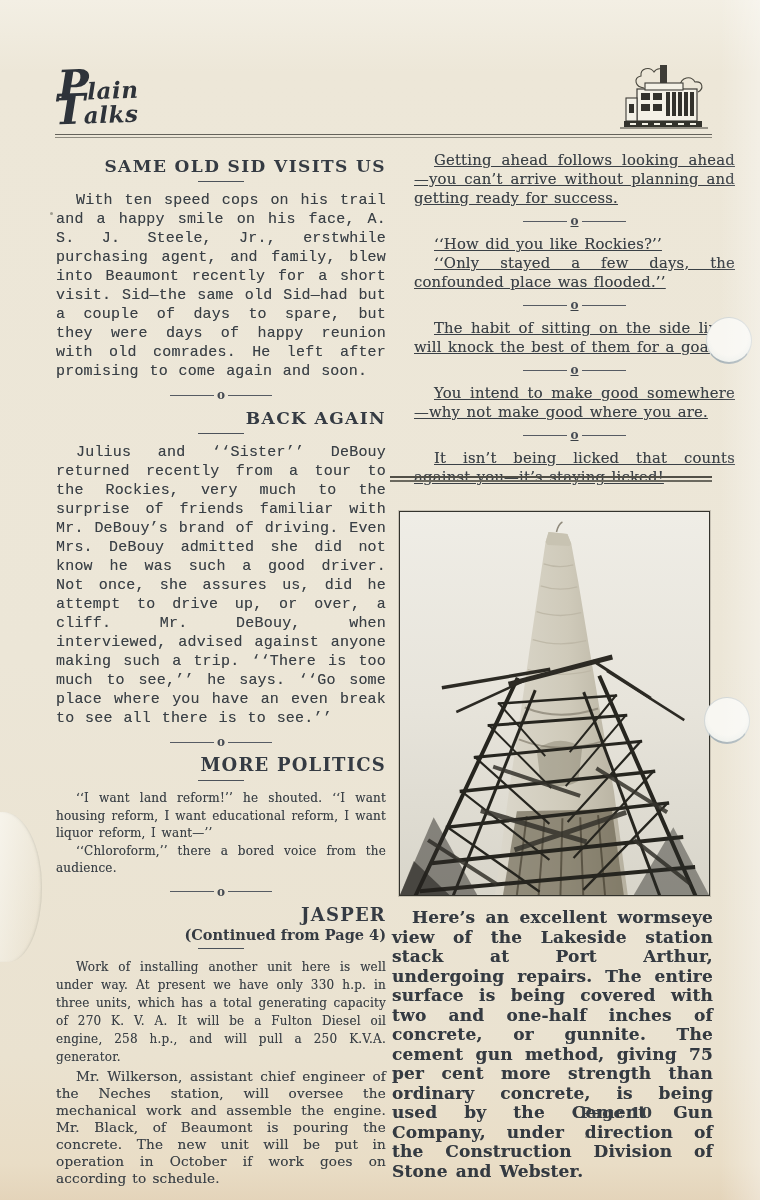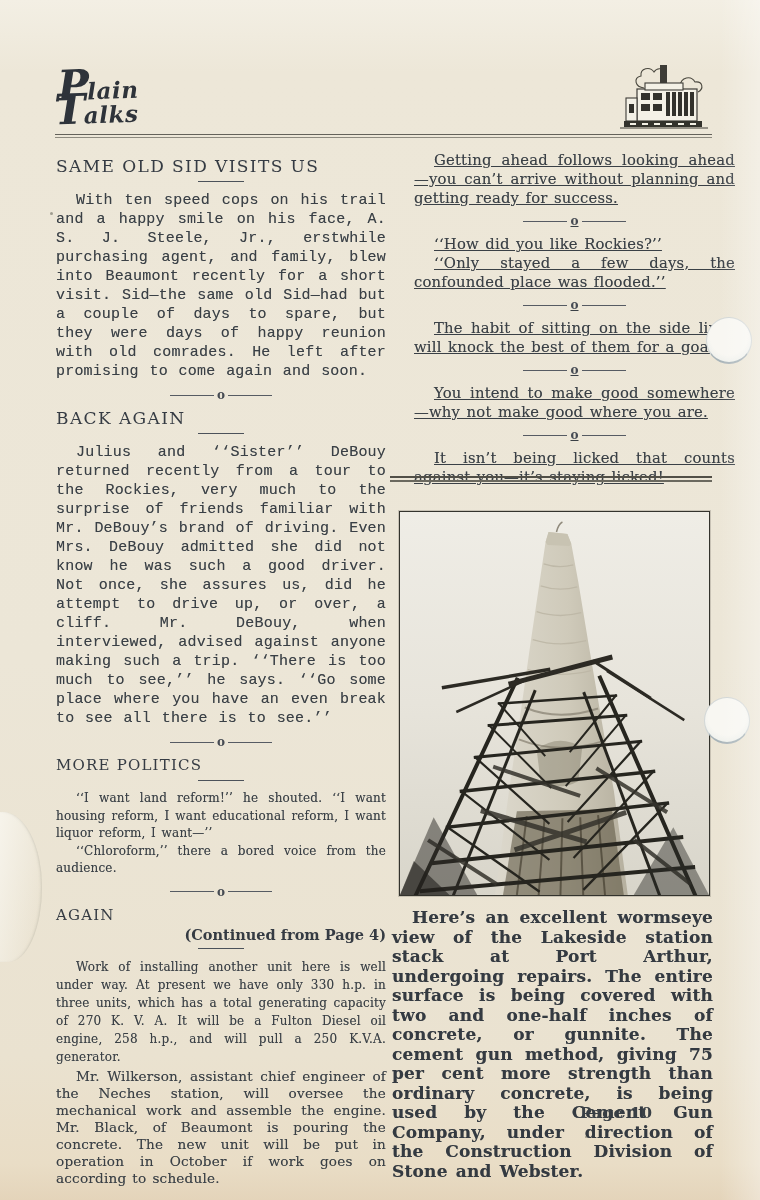--- a/index.html
+++ b/index.html
@@ -21,23 +21,23 @@
   .logo-line::first-letter{font-size:42px;letter-spacing:-2px;}
   .logo-line.l2{margin-top:-7px;margin-left:-4px;}
   .masthead-art{position:absolute;left:616px;top:62px;width:96px;height:72px;}
   .header-rule{position:absolute;left:55px;top:134px;width:657px;height:2px;
     border-top:1.5px solid #64625a;border-bottom:1.5px solid #8e8b80;}
 
   
   .col-left{position:absolute;left:56px;top:150px;width:330px;}
   .col-right{position:absolute;left:414px;top:150px;width:321px;text-decoration:underline;}
 
-  h2.art{margin:6px 0 0;font-size:17px;line-height:20px;font-weight:normal;letter-spacing:1.4px;
-    text-align:left;color:#353b43;}
-  h2.art.small{font-size:15px;letter-spacing:1.2px;}
+  h2.art{margin:6px 0 0;font-size:17px;line-height:20px;font-weight:bold;letter-spacing:1.4px;
+    text-align:right;color:#353b43;}
+  h2.art.small{font-size:18px;letter-spacing:1.2px;}
   .sub{font-size:14.5px;font-weight:bold;text-align:right;margin:1px 0 0;color:#353b43;}
   .hrule{width:46px;border-top:1.6px solid #4c525a;margin:5px auto 9px;}
   p{margin:0 0 2px;text-align:justify;text-indent:20px;word-spacing:1.5px;letter-spacing:.2px;
     text-shadow:0 0 .5px rgba(58,64,70,.45);}
   p.body{font-size:15px;line-height:19px;font-family:Liberation Mono, monospace;}
   p.politics{font-size:12px;line-height:17.5px;}
   p.jasper1{font-size:12px;line-height:18px;}
   p.jasper2{font-size:13.6px;line-height:17px;}
   p.filler{font-size:14.8px;line-height:19px;}
   p.nosp{margin-bottom:0;}
@@ -145,21 +145,21 @@
     <div class="hrule"></div>
     <p class="politics nosp">‘‘I want land reform!’’ he shouted. ‘‘I want housing reform, I want educational reform, I want liquor reform, I want—’’</p>
     <p class="politics">‘‘Chloroform,’’ there a bored voice from the audience.</p>
 
     <div class="divider">
       <span class="dl"></span>
       <span class="do">o</span>
       <span class="dl"></span>
     </div>
 
-    <h2 class="art small">AGAIN</h2>
+    <h2 class="art small">JASPER</h2>
     <div class="sub">(Continued from Page 4)</div>
     <div class="hrule"></div>
     <p class="jasper1">Work of installing another unit here is well under way. At present we have only 330 h.p. in three units, which has a total generating capacity of 270 K. V. A. It will be a Fulton Diesel oil engine, 258 h.p., and will pull a 250 K.V.A. generator.</p>
     <p class="jasper2">Mr. Wilkerson, assistant chief engineer of the Neches station, will oversee the mechanical work and assemble the engine. Mr. Black, of Beaumont is pouring the concrete. The new unit will be put in operation in October if work goes on according to schedule.</p>
   </section>
 
   <section class="col-right">
     <p class="filler">Getting ahead follows looking ahead—you can’t arrive without planning and getting ready for success.</p>
 
     <div class="divider">

